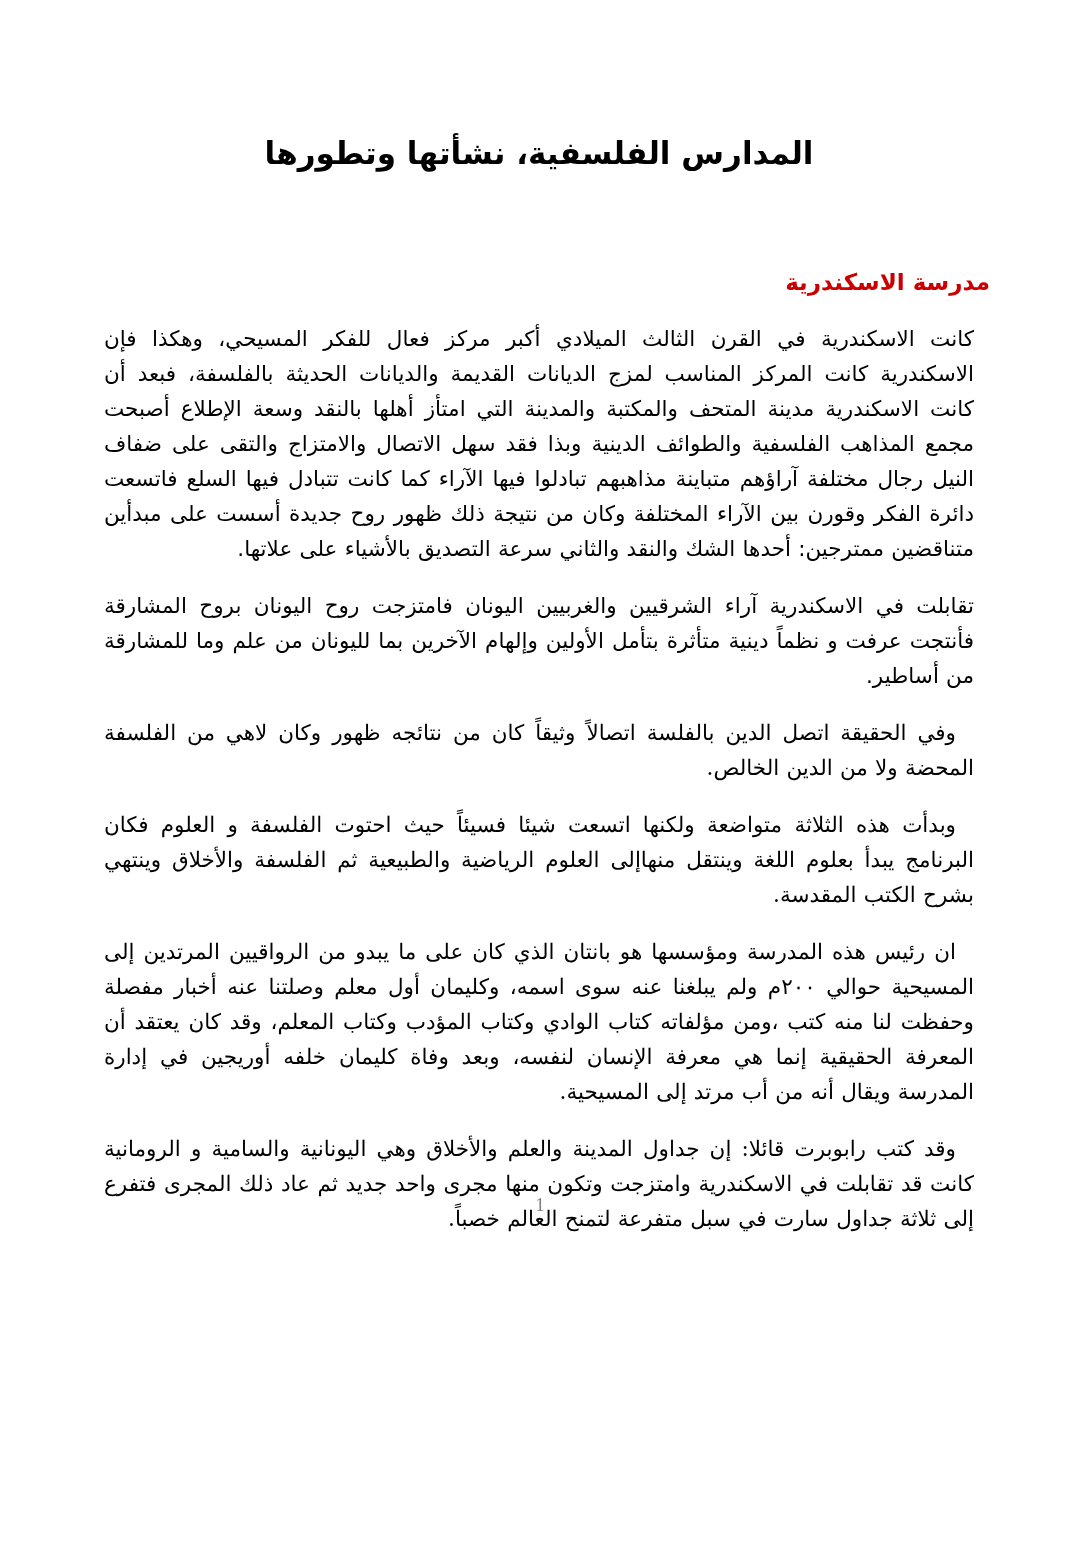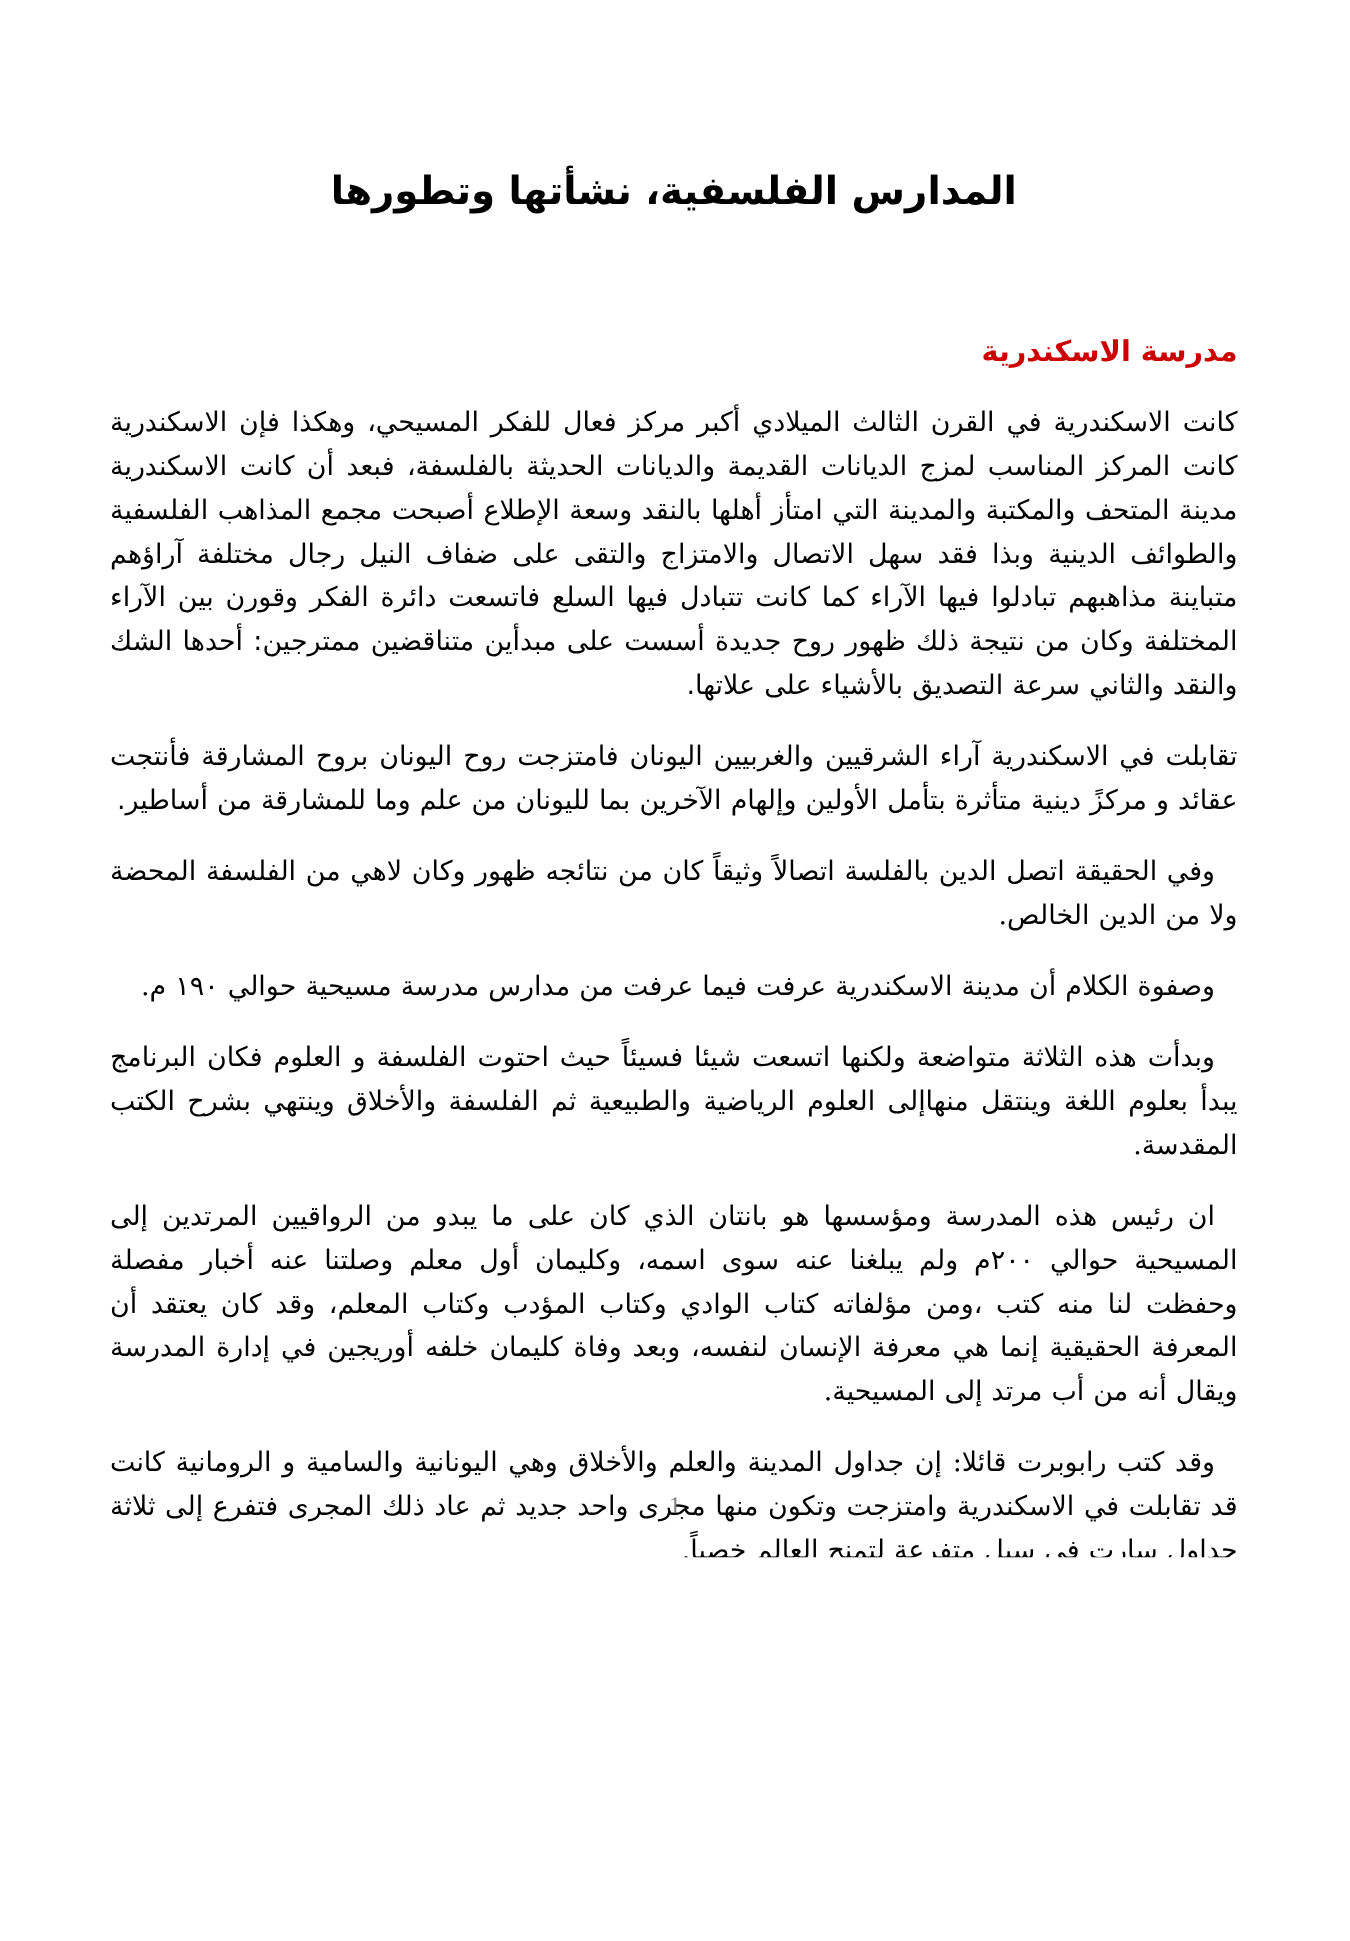--- a/index.html
+++ b/index.html
@@ -43,21 +43,21 @@
   .section-heading {
     margin: 0;
     padding-top: 93px;
     font-size: 23px;
     font-weight: bold;
     color: #cc0000;
     line-height: 1.3;
   }
 
   p.para {
-    margin: 0;
+    margin: 16px;
     color: #000000;
     font-size: 21.5px;
     line-height: 1.63;
     text-align: justify;
     text-justify: inter-word;
     word-spacing: 0.02em;
   }
 
   p.para-first {
     margin-top: 23px;
@@ -94,25 +94,24 @@
 
 <div class="page">
   <div class="content">
 
     <h1 class="doc-title">المدارس الفلسفية، نشأتها وتطورها</h1>
 
     <h2 class="section-heading">مدرسة الاسكندرية</h2>
 
     <p class="para para-first">كانت الاسكندرية في القرن الثالث الميلادي أكبر مركز فعال للفكر المسيحي، وهكذا فإن الاسكندرية كانت المركز المناسب لمزج الديانات القديمة والديانات الحديثة بالفلسفة، فبعد أن كانت الاسكندرية مدينة المتحف والمكتبة والمدينة التي امتأز أهلها بالنقد وسعة الإطلاع أصبحت مجمع المذاهب الفلسفية والطوائف الدينية وبذا فقد سهل الاتصال والامتزاج والتقى على ضفاف النيل رجال مختلفة آراؤهم متباينة مذاهبهم تبادلوا فيها الآراء كما كانت تتبادل فيها السلع فاتسعت دائرة الفكر وقورن بين الآراء المختلفة وكان من نتيجة ذلك ظهور روح جديدة أسست على مبدأين متناقضين ممترجين: أحدها الشك والنقد والثاني سرعة التصديق بالأشياء على علاتها.</p>
 
-    <p class="para para-next">تقابلت في الاسكندرية آراء الشرقيين والغربيين اليونان فامتزجت روح اليونان بروح المشارقة فأنتجت عقائد و مركزً دينية متأثرة بتأمل الأولين وإلهام الآخرين بما لليونان من علم وما للمشارقة من أساطير.</p>
+    <p class="para para-next">تقابلت في الاسكندرية آراء الشرقيين والغربيين اليونان فامتزجت روح اليونان بروح المشارقة فأنتجت عرفت و نظماً دينية متأثرة بتأمل الأولين وإلهام الآخرين بما لليونان من علم وما للمشارقة من أساطير.</p>
 
     <p class="para para-next indent serifish">وفي الحقيقة اتصل الدين بالفلسة اتصالاً وثيقاً كان من نتائجه ظهور وكان لاهي من الفلسفة المحضة ولا من الدين الخالص.</p>
 
-    <p class="para para-next indent serifish">وصفوة الكلام أن مدينة الاسكندرية عرفت فيما عرفت من مدارس مدرسة مسيحية حوالي ١٩٠ م.</p>
 
     <p class="para para-next indent serifish">وبدأت هذه الثلاثة متواضعة ولكنها اتسعت شيئا فسيئاً حيث احتوت الفلسفة و العلوم فكان البرنامج يبدأ بعلوم اللغة وينتقل منهاإلى العلوم الرياضية والطبيعية ثم الفلسفة والأخلاق وينتهي  بشرح الكتب المقدسة.</p>
 
     <p class="para para-next indent serifish">ان رئيس هذه المدرسة ومؤسسها هو بانتان الذي كان على ما يبدو من الرواقيين المرتدين إلى المسيحية حوالي ٢٠٠م ولم يبلغنا عنه سوى اسمه، وكليمان أول معلم وصلتنا عنه أخبار مفصلة وحفظت لنا منه كتب ،ومن مؤلفاته كتاب الوادي وكتاب المؤدب وكتاب المعلم، وقد كان يعتقد أن المعرفة الحقيقية إنما هي معرفة الإنسان لنفسه، وبعد وفاة كليمان خلفه أوريجين في إدارة المدرسة ويقال أنه من أب مرتد إلى المسيحية.</p>
 
     <p class="para para-next indent serifish">وقد كتب رابوبرت قائلا: إن جداول المدينة والعلم والأخلاق وهي اليونانية والسامية و الرومانية كانت قد تقابلت في الاسكندرية وامتزجت وتكون منها مجرى واحد جديد ثم عاد ذلك المجرى فتفرع إلى ثلاثة جداول سارت في سبل متفرعة لتمنح العالم خصباً.</p>
 
   </div>
 
   <div class="page-number">1</div>

